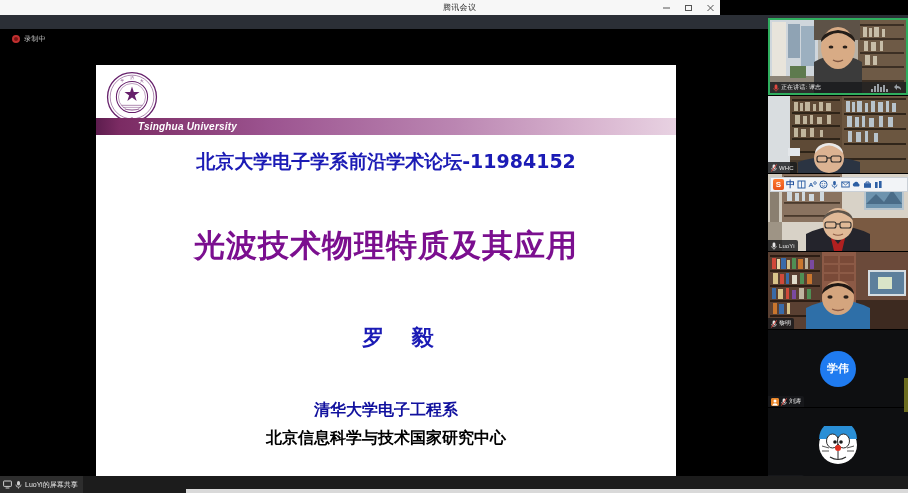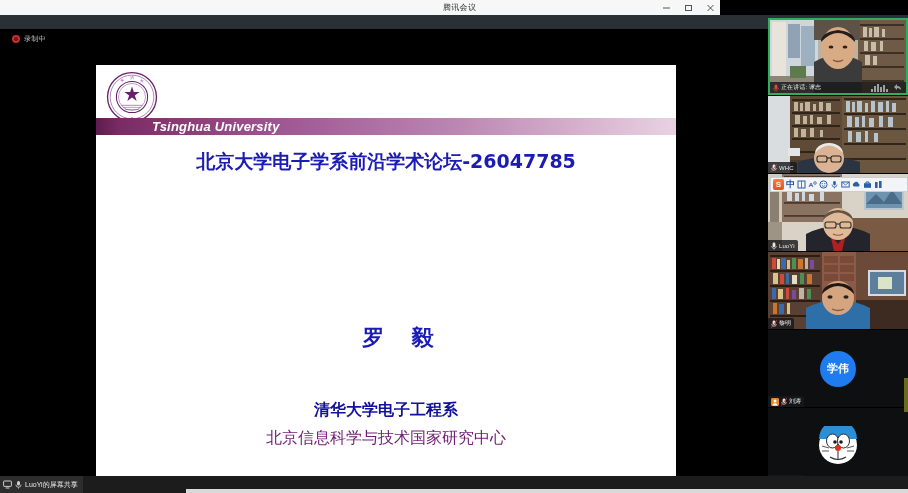--- a/index.html
+++ b/index.html
@@ -35,35 +35,35 @@
   
   .slide{ position:absolute; left:96px; top:36px; width:580px; height:434px;
     background:#ffffff; }
 
   .logo-wrap{ position:absolute; left:10px; top:6px; width:52px; height:52px; }
   .tsinghua-seal{ width:52px; height:52px; }
 
   .banner{ position:absolute; left:0; top:53px; width:580px; height:17px;
     background:linear-gradient(to right,#5d1d4e 0%,#7b2b63 4%,#9c5490 30%,
       #bb86b2 62%,#d8b4cf 85%,#e8d2e2 100%); }
-  .banner-txt{ position:absolute; left:56px; top:0; height:17px; line-height:17px;
-    font-size:13px; font-style:italic; font-weight:bold; color:#ffffff;
+  .banner-txt{ position:absolute; left:42px; top:0; height:17px; line-height:17px;
+    font-size:10px; font-style:italic; font-weight:bold; color:#ffffff;
     letter-spacing:.2px; }
 
   .sl-line{ position:absolute; width:580px; text-align:center;
     font-family:"DejaVu Sans","Liberation Sans",sans-serif; }
 
   .sl-forum{ top:84px; font-size:19px; font-weight:bold; color:#1b1bb5;
     letter-spacing:0px; }
   .sl-title{ top:160px; font-size:31px; font-weight:bold; color:#7b0f8f;
     letter-spacing:1px; }
   .sl-author{ top:258px; font-size:22px; font-weight:bold; color:#1b1bb5;
     letter-spacing:10px;margin-left:17px; }
   .sl-aff1{ top:335px; font-size:16px; font-weight:bold; color:#11119e; }
-  .sl-aff2{ top:363px; font-size:16px; font-weight:normal; color:#701a75; }
+  .sl-aff2{ top:363px; font-size:16px; font-weight:bold; color:#000000; }
 
   
   .rail{ position:absolute; left:768px; top:18px; width:140px; height:458px;
     background:#000; }
 
   .tile{ position:relative; width:140px; height:77px; background:#121416;
     overflow:hidden; margin-bottom:1px; }
   .tile.active{ border:2px solid #2fae5e; width:140px; height:77px; }
 
   .tile .scene{ position:absolute; inset:0; }
@@ -167,21 +167,22 @@
           <line x1="30" y1="66" x2="70" y2="66" stroke="#66206b" stroke-width="1"></line>
           <line x1="33" y1="70" x2="67" y2="70" stroke="#66206b" stroke-width="0.8"></line>
           <line x1="36" y1="74" x2="64" y2="74" stroke="#66206b" stroke-width="0.8"></line>
         </svg>
       </div>
 
       <div class="banner">
         <div class="banner-txt">Tsinghua University</div>
       </div>
 
-      <div class="sl-line sl-forum">北京大学电子学系前沿学术论坛-26047785</div>
+      <div class="sl-line sl-forum">北京大学电子学系前沿学术论坛-11984152</div>
+      <div class="sl-line sl-title">光波技术物理特质及其应用</div>
       <div class="sl-line sl-author">罗  毅</div>
       <div class="sl-line sl-aff1">清华大学电子工程系</div>
       <div class="sl-line sl-aff2">北京信息科学与技术国家研究中心</div>
 
     </div>
   </div>
 
   <div class="rail">
 
     <div class="tile active">

